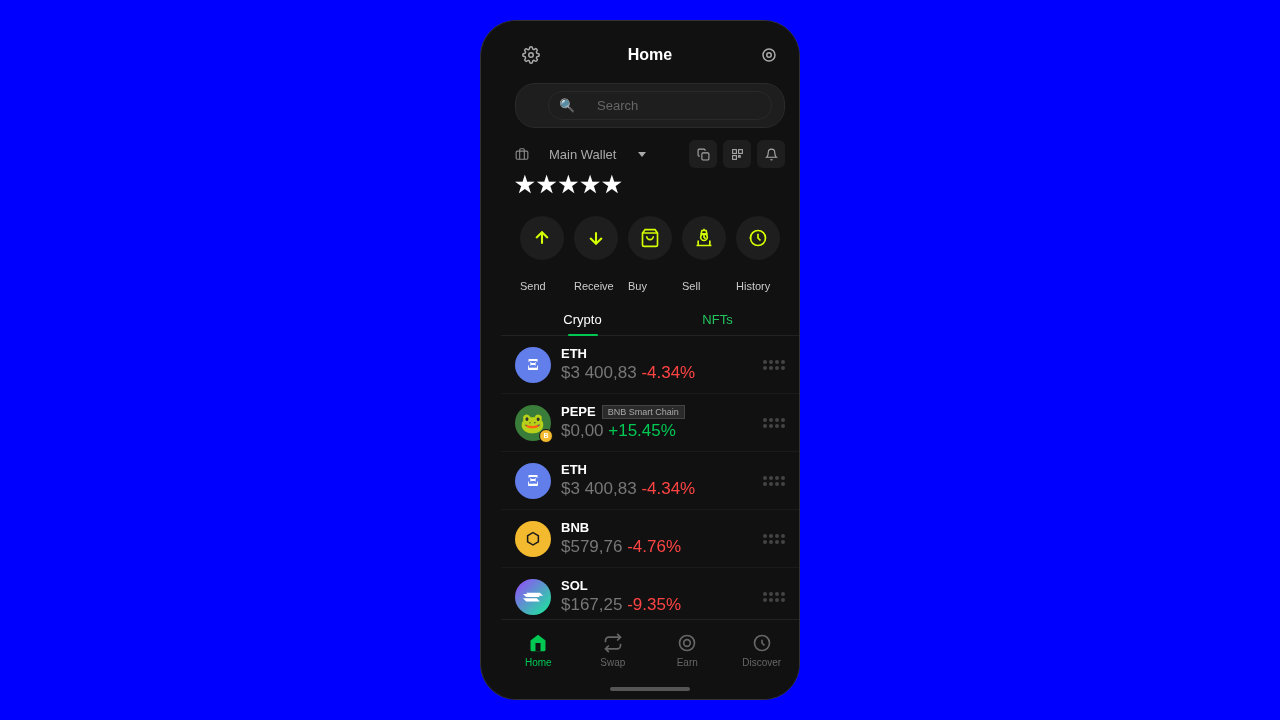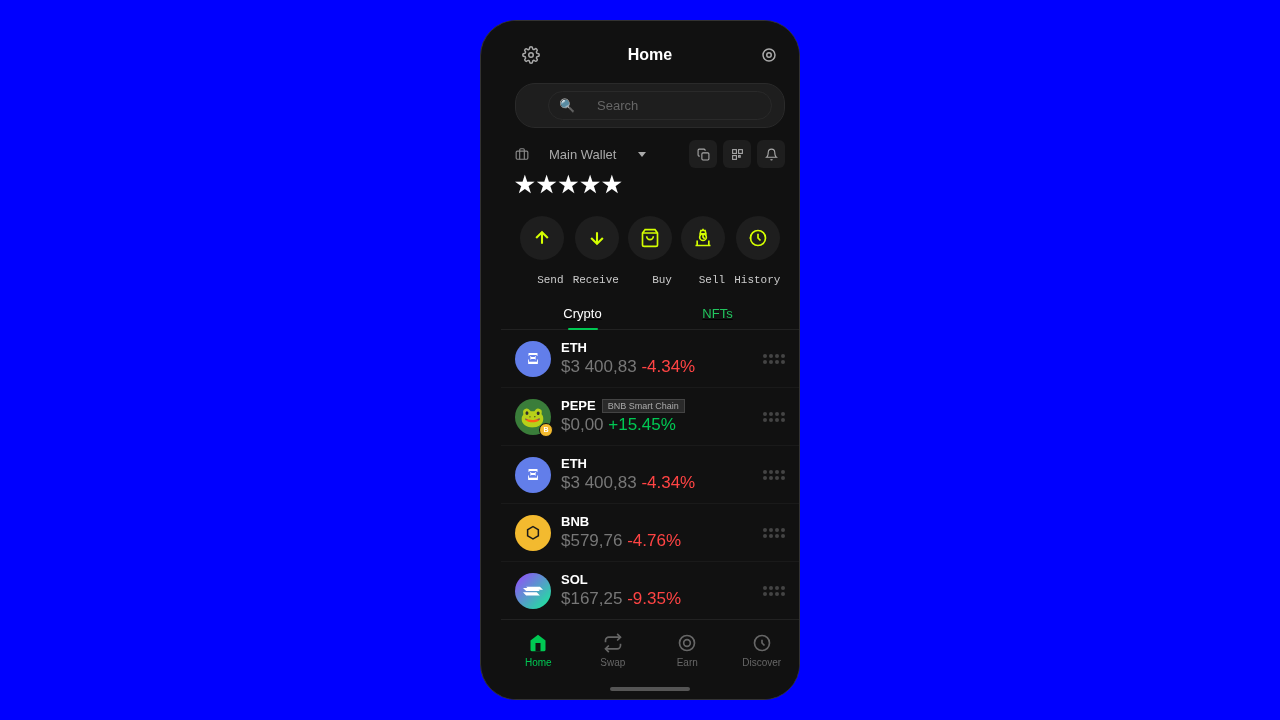--- a/index.html
+++ b/index.html
@@ -121,24 +121,23 @@
     }
     .action-buttons {
       display: flex;
       justify-content: space-around;
       padding: 12px 14px;
       background: #111;
     }
     .action-btn {
       display: flex;
       flex-direction: column;
-      align-items: flex-end;
-      gap: 14px;
+      align-items: flex-start;
+      gap: 20px;
       cursor: pointer;
-      font-family: Liberation Mono, monospace;
     }
     .action-btn-circle {
       width: 44px;
       height: 44px;
       border-radius: 50%;
       background: #1e1e1e;
       display: flex;
       align-items: center;
       justify-content: center;
       color: #d4ff00;
@@ -146,21 +145,20 @@
     }
     .action-btn-label {
       color: #ccc;
       font-size: 11px;
     }
     .tabs {
       display: flex;
       padding: 0 14px;
       border-bottom: 1px solid #222;
       background: #111;
-      text-decoration: underline;
     }
     .tab {
       flex: 1;
       text-align: center;
       padding: 8px 0;
       color: #22c55e;
       font-size: 13px;
       cursor: pointer;
       position: relative;
     }

